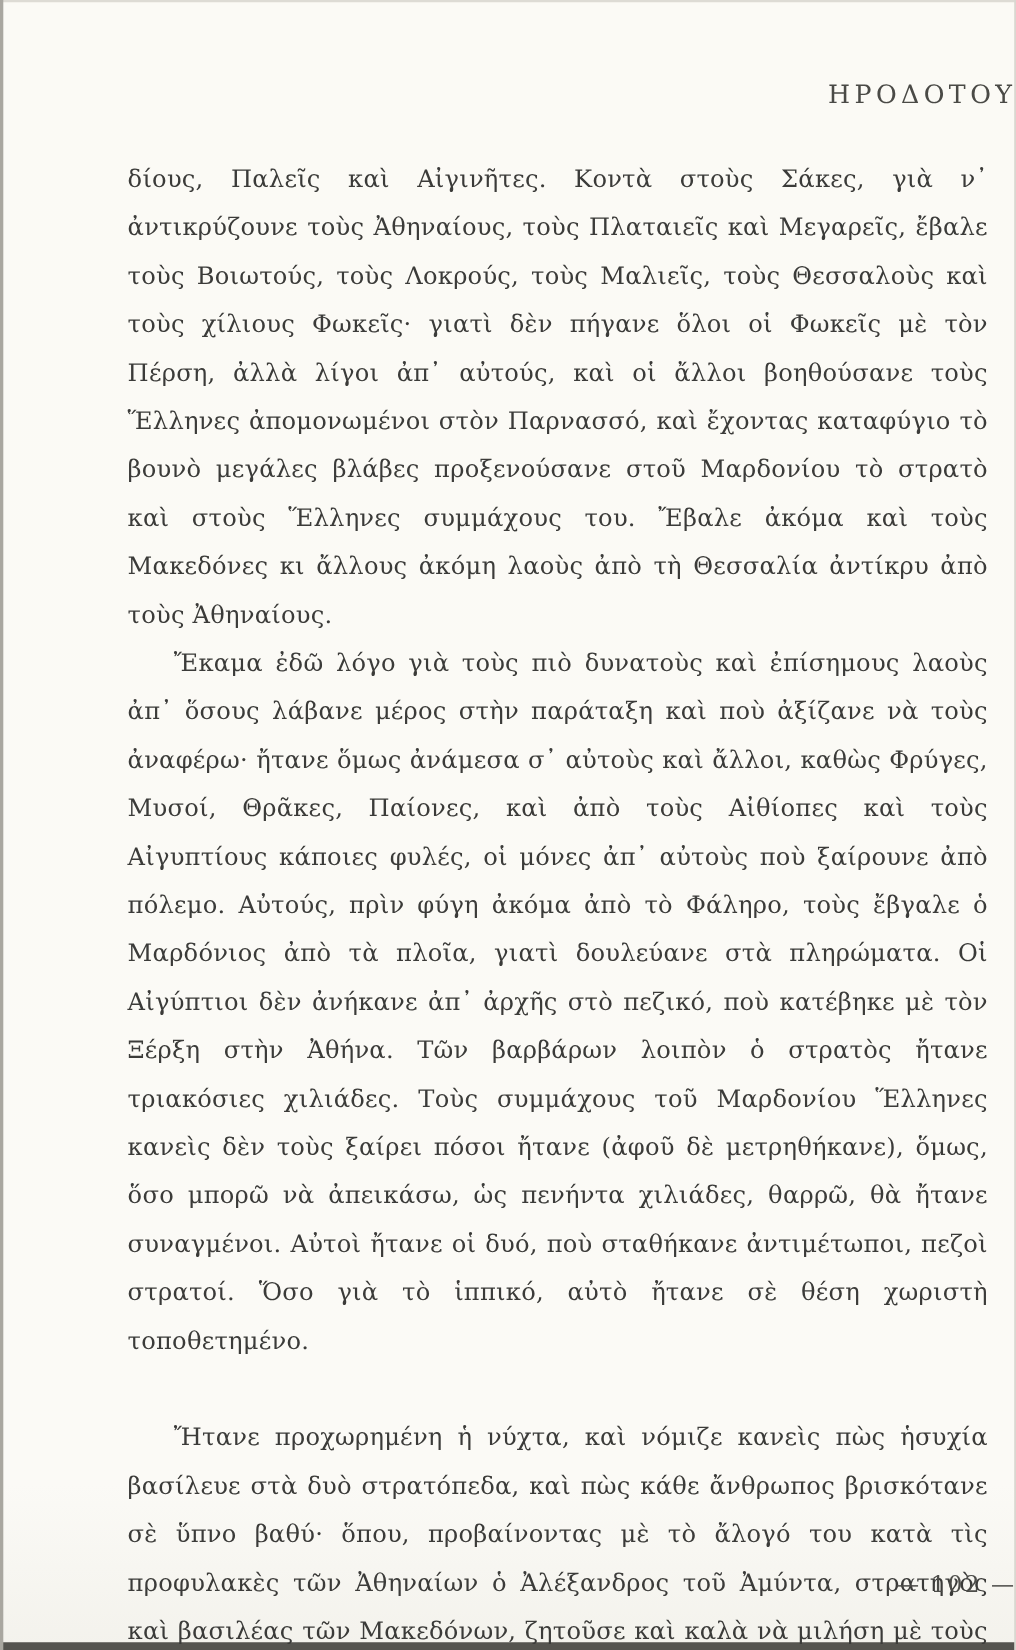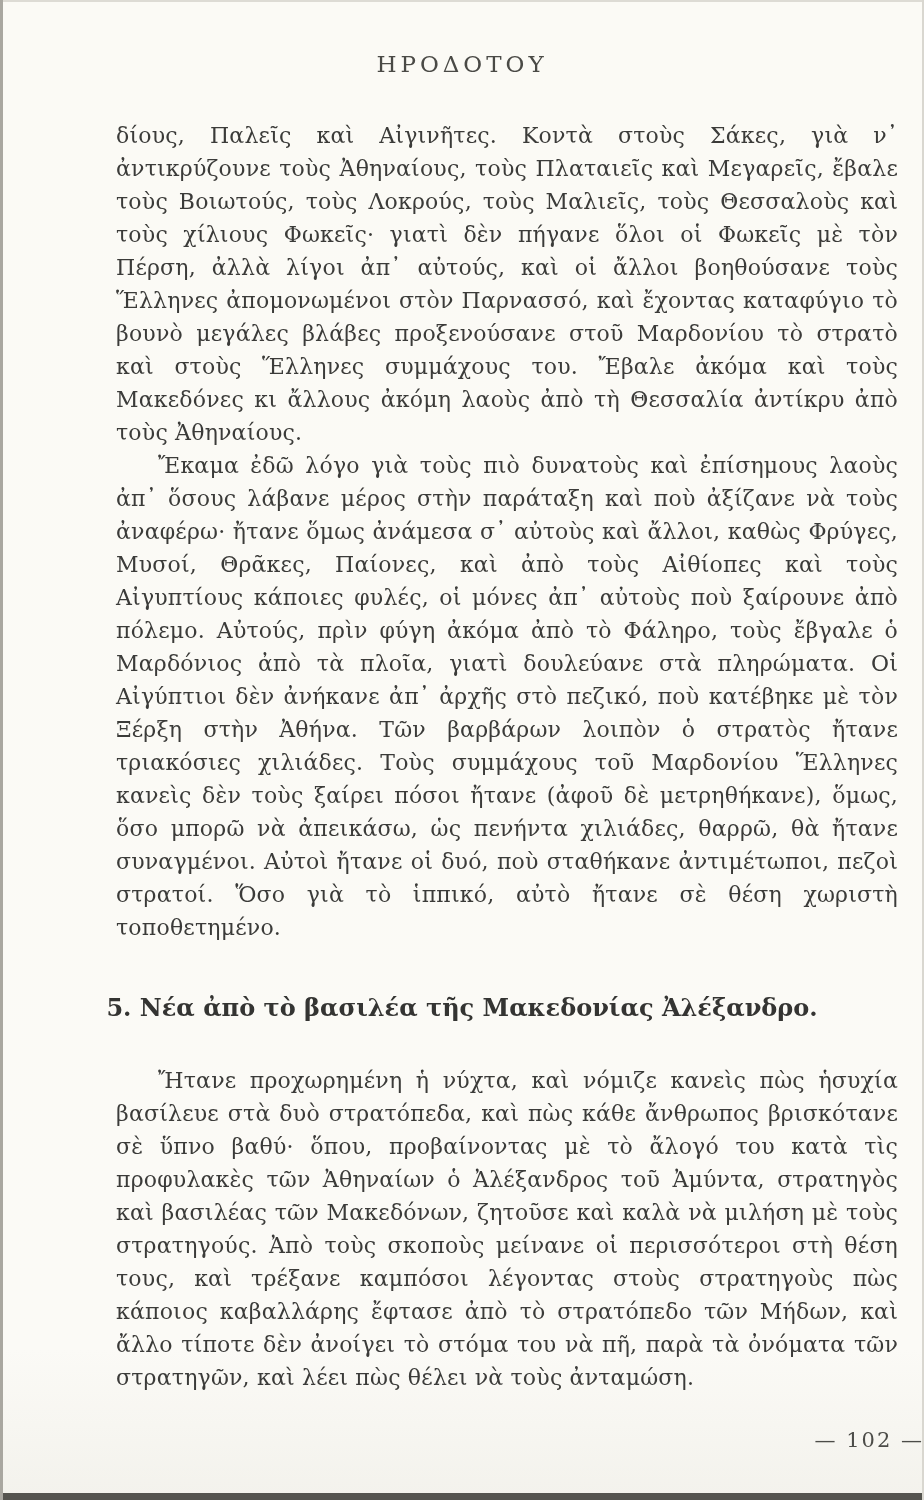--- a/index.html
+++ b/index.html
@@ -19,31 +19,31 @@
     position: absolute;
     inset: 0;
     background: linear-gradient(180deg, #fbfaf5 0%, #fbfaf6 90%, #f3f2ec 100%);
     box-shadow:
       inset 3px 0 0 #a9a7a0,
       inset -2px 0 0 #d9d7d0,
       inset 0 2px 0 #dddbd4,
       inset 0 -7px 0 #55544f;
   }
   .running-header {
-    text-align: center;
-    padding-top: 51px;
+    text-align: right;
+    padding-top: 74px;
     font-size: 23px;
     letter-spacing: 4px;
     color: #4a4a46;
   }
   .text-block {
     width: 782px;
     margin: 42px auto 0 116px;
     font-size: 22px;
-    line-height: 33px;
+    line-height: 44px;
     text-align: justify;
     letter-spacing: 0.2px;
   }
   .text-block p {
     margin: 0;
   }
   p.indent {
     text-indent: 42px;
   }
   .section-heading {
@@ -76,21 +76,20 @@
 
   <div class="running-header">ΗΡΟΔΟΤΟΥ</div>
 
   <div class="text-block">
     <p>δίους, Παλεῖς καὶ Αἰγινῆτες. Κοντὰ στοὺς Σάκες, γιὰ ν᾽ ἀντικρύζουνε τοὺς Ἀθηναίους, τοὺς Πλαταιεῖς καὶ Μεγαρεῖς, ἔβαλε τοὺς Βοιωτούς, τοὺς Λοκρούς, τοὺς Μαλιεῖς, τοὺς Θεσσαλοὺς καὶ τοὺς χίλιους Φωκεῖς· γιατὶ δὲν πήγανε ὅλοι οἱ Φωκεῖς μὲ τὸν Πέρση, ἀλλὰ λίγοι ἀπ᾽ αὐτούς, καὶ οἱ ἄλλοι βοηθούσανε τοὺς Ἕλληνες ἀπομονωμένοι στὸν Παρνασσό, καὶ ἔχοντας καταφύγιο τὸ βουνὸ μεγάλες βλάβες προξενούσανε στοῦ Μαρδονίου τὸ στρατὸ καὶ στοὺς Ἕλληνες συμμάχους του. Ἔβαλε ἀκόμα καὶ τοὺς Μακεδόνες κι ἄλλους ἀκόμη λαοὺς ἀπὸ τὴ Θεσσαλία ἀντίκρυ ἀπὸ τοὺς Ἀθηναίους.</p>
 
     <p class="indent">Ἔκαμα ἐδῶ λόγο γιὰ τοὺς πιὸ δυνατοὺς καὶ ἐπίσημους λαοὺς ἀπ᾽ ὅσους λάβανε μέρος στὴν παράταξη καὶ ποὺ ἀξίζανε νὰ τοὺς ἀναφέρω· ἤτανε ὅμως ἀνάμεσα σ᾽ αὐτοὺς καὶ ἄλλοι, καθὼς Φρύγες, Μυσοί, Θρᾶκες, Παίονες, καὶ ἀπὸ τοὺς Αἰθίοπες καὶ τοὺς Αἰγυπτίους κάποιες φυλές, οἱ μόνες ἀπ᾽ αὐτοὺς ποὺ ξαίρουνε ἀπὸ πόλεμο. Αὐτούς, πρὶν φύγη ἀκόμα ἀπὸ τὸ Φάληρο, τοὺς ἔβγαλε ὁ Μαρδόνιος ἀπὸ τὰ πλοῖα, γιατὶ δουλεύανε στὰ πληρώματα. Οἱ Αἰγύπτιοι δὲν ἀνήκανε ἀπ᾽ ἀρχῆς στὸ πεζικό, ποὺ κατέβηκε μὲ τὸν Ξέρξη στὴν Ἀθήνα. Τῶν βαρβάρων λοιπὸν ὁ στρατὸς ἤτανε τριακόσιες χιλιάδες. Τοὺς συμμάχους τοῦ Μαρδονίου Ἕλληνες κανεὶς δὲν τοὺς ξαίρει πόσοι ἤτανε (ἀφοῦ δὲ μετρηθήκανε), ὅμως, ὅσο μπορῶ νὰ ἀπεικάσω, ὡς πενήντα χιλιάδες, θαρρῶ, θὰ ἤτανε συναγμένοι. Αὐτοὶ ἤτανε οἱ δυό, ποὺ σταθήκανε ἀντιμέτωποι, πεζοὶ στρατοί. Ὅσο γιὰ τὸ ἱππικό, αὐτὸ ἤτανε σὲ θέση χωριστὴ τοποθετημένο.</p>
   </div>
 
   <div class="section-heading">
-    <div>5. Νέα ἀπὸ τὸ βασιλέα τῆς Μακεδονίας Ἀλέξανδρο.</div>
   </div>
 
   <div class="text-block after-heading">
     <p class="indent">Ἤτανε προχωρημένη ἡ νύχτα, καὶ νόμιζε κανεὶς πὼς ἡσυχία βασίλευε στὰ δυὸ στρατόπεδα, καὶ πὼς κάθε ἄνθρωπος βρισκότανε σὲ ὕπνο βαθύ· ὅπου, προβαίνοντας μὲ τὸ ἄλογό του κατὰ τὶς προφυλακὲς τῶν Ἀθηναίων ὁ Ἀλέξανδρος τοῦ Ἀμύντα, στρατηγὸς καὶ βασιλέας τῶν Μακεδόνων, ζητοῦσε καὶ καλὰ νὰ μιλήση μὲ τοὺς στρατηγούς. Ἀπὸ τοὺς σκοποὺς μείνανε οἱ περισσότεροι στὴ θέση τους, καὶ τρέξανε καμπόσοι λέγοντας στοὺς στρατηγοὺς πὼς κάποιος καβαλλάρης ἔφτασε ἀπὸ τὸ στρατόπεδο τῶν Μήδων, καὶ ἄλλο τίποτε δὲν ἀνοίγει τὸ στόμα του νὰ πῆ, παρὰ τὰ ὀνόματα τῶν στρατηγῶν, καὶ λέει πὼς θέλει νὰ τοὺς ἀνταμώση.</p>
   </div>
 
   <div class="page-number">— 102 —</div>
 
 </div>
 

